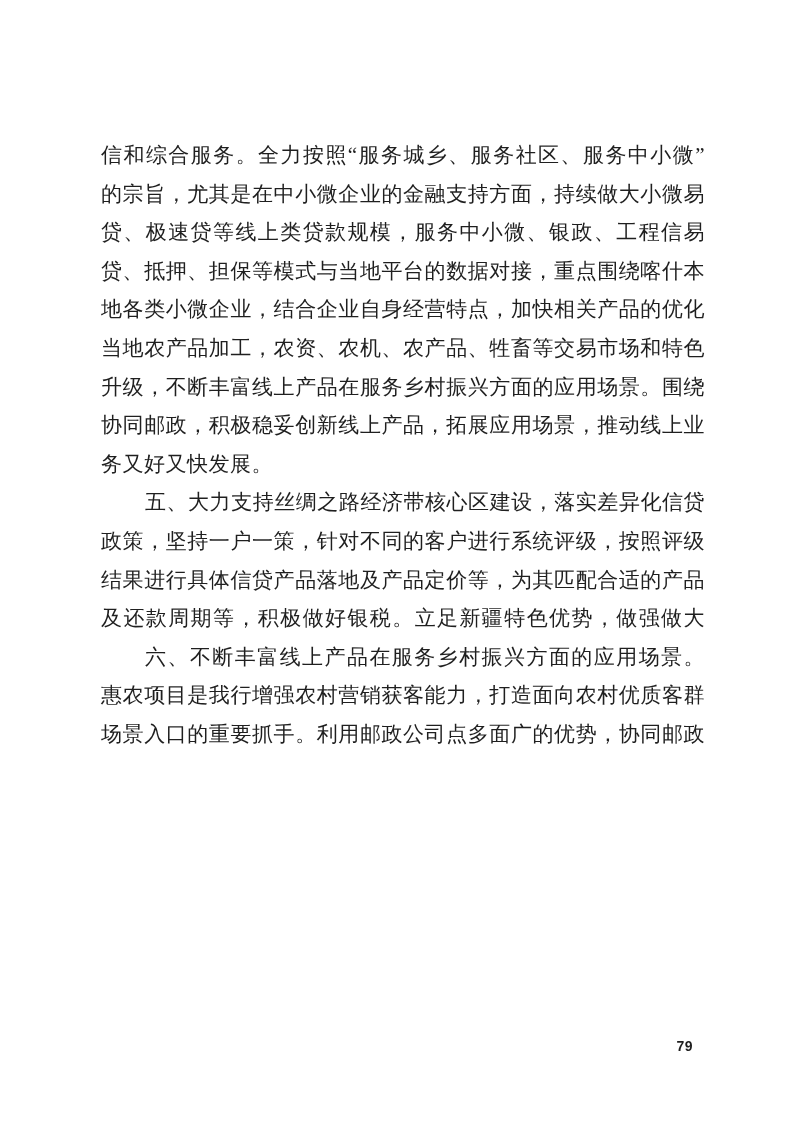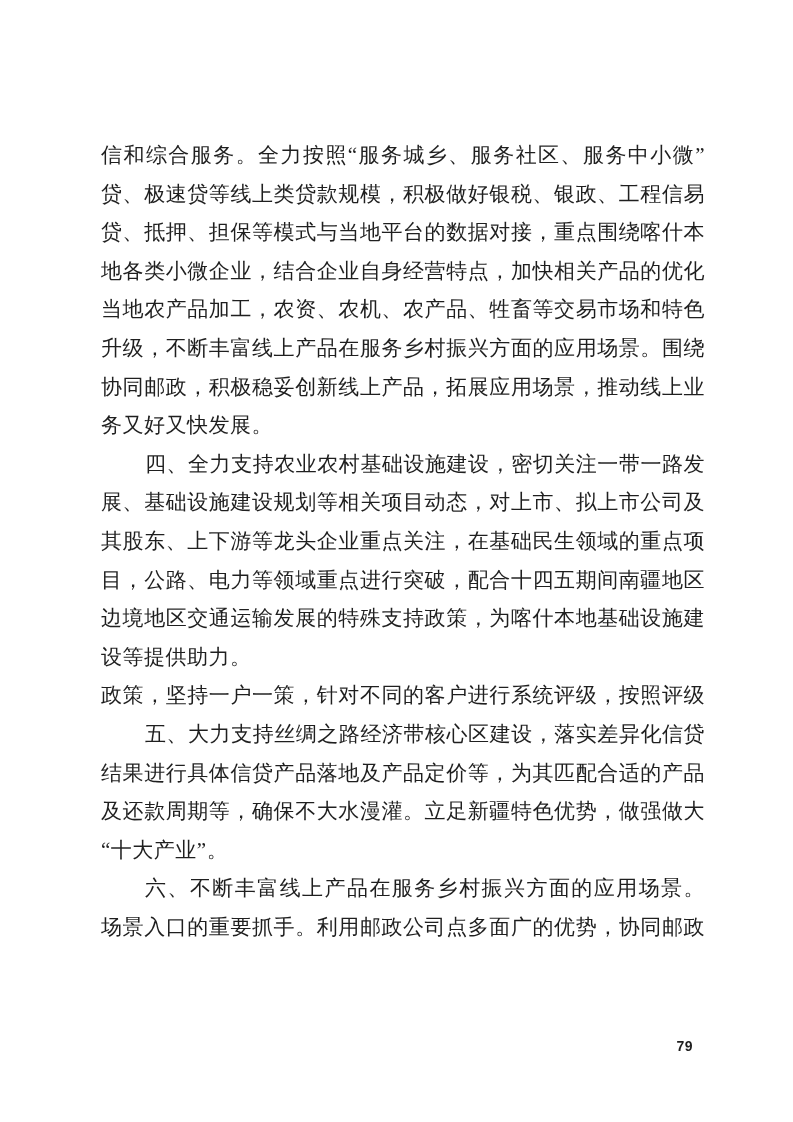--- a/index.html
+++ b/index.html
@@ -66,48 +66,41 @@
 </style>
 </head>
 <body>
 
 <div class="page">
 
   <div class="textblock">
 
     <div class="para">
       <div class="line fill">信和综合服务。全力按照“服务城乡、服务社区、服务中小微”</div>
-      <div class="line fill">贷、极速贷等线上类贷款规模，积极做好银税、银政、工程信易</div>
+      <div class="line fill">的宗旨，尤其是在中小微企业的金融支持方面，持续做大小微易</div>
+      <div class="line fill">贷、极速贷等线上类贷款规模，服务中小微、银政、工程信易</div>
       <div class="line fill">贷、抵押、担保等模式与当地平台的数据对接，重点围绕喀什本</div>
       <div class="line fill">地各类小微企业，结合企业自身经营特点，加快相关产品的优化</div>
       <div class="line fill">当地农产品加工，农资、农机、农产品、牲畜等交易市场和特色</div>
       <div class="line fill">升级，不断丰富线上产品在服务乡村振兴方面的应用场景。围绕</div>
       <div class="line fill">协同邮政，积极稳妥创新线上产品，拓展应用场景，推动线上业</div>
       <div class="line end">务又好又快发展。</div>
     </div>
 
-    <div class="para">
-      <div class="line fill indent">四、全力支持农业农村基础设施建设，密切关注一带一路发</div>
-      <div class="line fill">展、基础设施建设规划等相关项目动态，对上市、拟上市公司及</div>
-      <div class="line fill">其股东、上下游等龙头企业重点关注，在基础民生领域的重点项</div>
-      <div class="line fill">目，公路、电力等领域重点进行突破，配合十四五期间南疆地区</div>
-      <div class="line fill">边境地区交通运输发展的特殊支持政策，为喀什本地基础设施建</div>
-      <div class="line end">设等提供助力。</div>
-    </div>
 
     <div class="para">
+      <div class="line fill indent">五、大力支持丝绸之路经济带核心区建设，落实差异化信贷</div>
       <div class="line fill">政策，坚持一户一策，针对不同的客户进行系统评级，按照评级</div>
-      <div class="line fill indent">五、大力支持丝绸之路经济带核心区建设，落实差异化信贷</div>
       <div class="line fill">结果进行具体信贷产品落地及产品定价等，为其匹配合适的产品</div>
-      <div class="line fill">及还款周期等，确保不大水漫灌。立足新疆特色优势，做强做大</div>
-      <div class="line end">“十大产业”。</div>
+      <div class="line fill">及还款周期等，积极做好银税。立足新疆特色优势，做强做大</div>
     </div>
 
     <div class="para">
       <div class="line fill indent">六、不断丰富线上产品在服务乡村振兴方面的应用场景。</div>
+      <div class="line fill">惠农项目是我行增强农村营销获客能力，打造面向农村优质客群</div>
       <div class="line fill">场景入口的重要抓手。利用邮政公司点多面广的优势，协同邮政</div>
     </div>
 
   </div>
 
   <div class="footer-pagenum">79</div>
 
 </div>
 
 </body></html>

